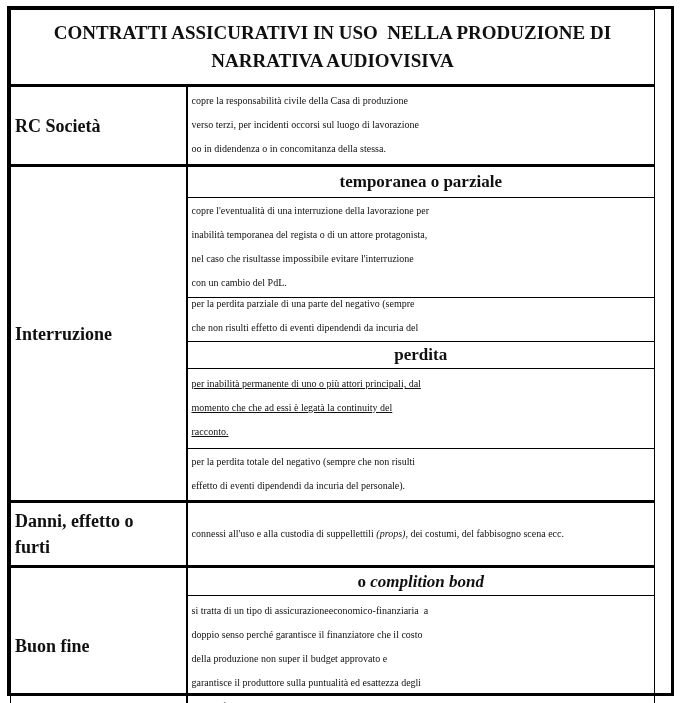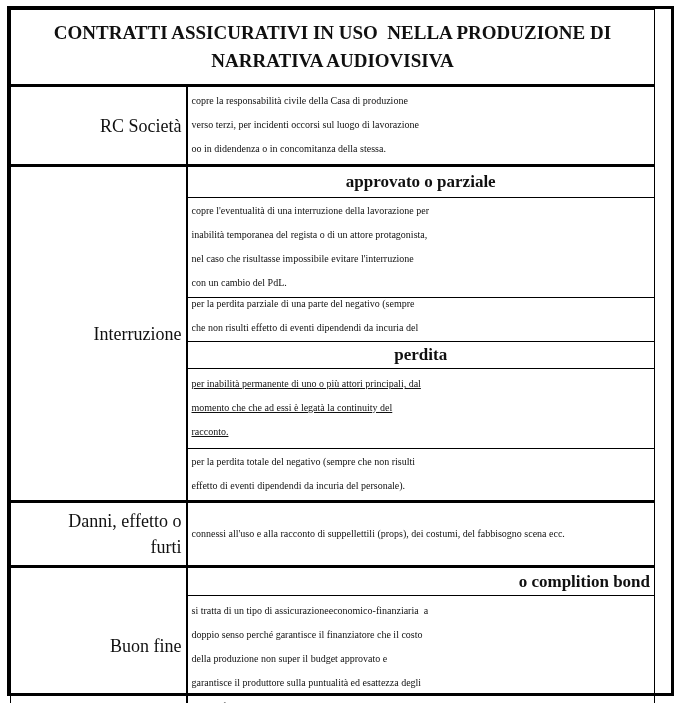--- a/index.html
+++ b/index.html
@@ -16,43 +16,43 @@
     border-collapse:collapse; width:100%; height:100%; table-layout:fixed;
   }
   col.col-label { width:176px; }
   td { border:1px solid #000000; padding:1px 4px; vertical-align:middle; }
   tr.major > td { border-top:3px solid #000000; }
   .title-cell {
     text-align:center; font-weight:bold; font-size:19px; line-height:28px;
     white-space:pre-wrap; border-bottom:3px solid #000000; padding:4px 6px;
   }
   .label-cell {
-    text-align:right; font-weight:normal; font-size:18px; line-height:26px;
+    text-align:left; font-weight:bold; font-size:18px; line-height:26px;
     white-space:pre-wrap; border-right:2px solid #000000;
   }
   .subheader-cell {
     text-align:center; font-weight:bold; font-size:17px; line-height:22px;
   }
   .body-cell {
     font-size:10px; line-height:24px; text-align:left;
     padding:1px 3px 2px 4px;
   }
   .multiline { white-space:pre-wrap; }
-  .italic { }
+  .italic { font-style:italic; }
   
   .r-title  { height:66px; }
   .r-rc     { height:74px; }
   .r-sub1   { height:28px; }
   .r-c1     { height:94px; }
   .r-c2     { height:43px; }
   .r-sub2   { height:24px; }
   .r-c3     { height:76px;text-decoration:underline; }
   .r-c4     { height:45px;margin-left:18px; }
   .r-danni  { height:59px; }
-  .r-sub3   { height:25px;text-align:right; }
+  .r-sub3   { height:25px; }
   .r-bf     { height:124px; }
   
   .clip-cell { padding:0 3px 0 4px; vertical-align:top;margin-left:40px; }
   .clipwrap  { height:43px; overflow:hidden; }
   .clipped-text { margin-top:-6px; }
 </style>
 </head>
 <body>
 
 <div class="page">
@@ -70,21 +70,21 @@
 
         <tr class="major">
           <td class="label-cell r-rc">RC Società</td>
           <td class="body-cell multiline r-rc">copre la responsabilità civile della Casa di produzione
 verso terzi, per incidenti occorsi sul luogo di lavorazione
 oo in didendenza o in concomitanza della stessa.</td>
         </tr>
 
         <tr class="major">
           <td class="label-cell" rowspan="6">Interruzione</td>
-          <td class="subheader-cell r-sub1">approvato o parziale</td>
+          <td class="subheader-cell r-sub1">temporanea o parziale</td>
         </tr>
         <tr>
           <td class="body-cell multiline r-c1">copre l'eventualità di una interruzione della lavorazione per
 inabilità temporanea del regista o di un attore protagonista,
 nel caso che risultasse impossibile evitare l'interruzione
 con un cambio del PdL.</td>
         </tr>
         <tr>
           <td class="body-cell clip-cell r-c2">
             <div class="clipwrap">
@@ -103,21 +103,21 @@
         </tr>
         <tr>
           <td class="body-cell multiline r-c4">per la perdita totale del negativo (sempre che non risulti
 effetto di eventi dipendendi da incuria del personale).</td>
         </tr>
 
         <tr class="major">
           <td class="label-cell r-danni multiline">Danni, effetto o
 furti</td>
           <td class="body-cell r-danni">
-            <span>connessi all'uso e alla racconto di suppellettili </span><span class="italic">(props)</span><span>, dei costumi, del fabbisogno scena ecc.</span>
+            <span>connessi all'uso e alla custodia di suppellettili </span><span class="italic">(props)</span><span>, dei costumi, del fabbisogno scena ecc.</span>
           </td>
         </tr>
 
         <tr class="major">
           <td class="label-cell" rowspan="2">Buon fine</td>
           <td class="subheader-cell r-sub3">
             <span>o </span><span class="italic">complition bond</span>
           </td>
         </tr>
         <tr>

